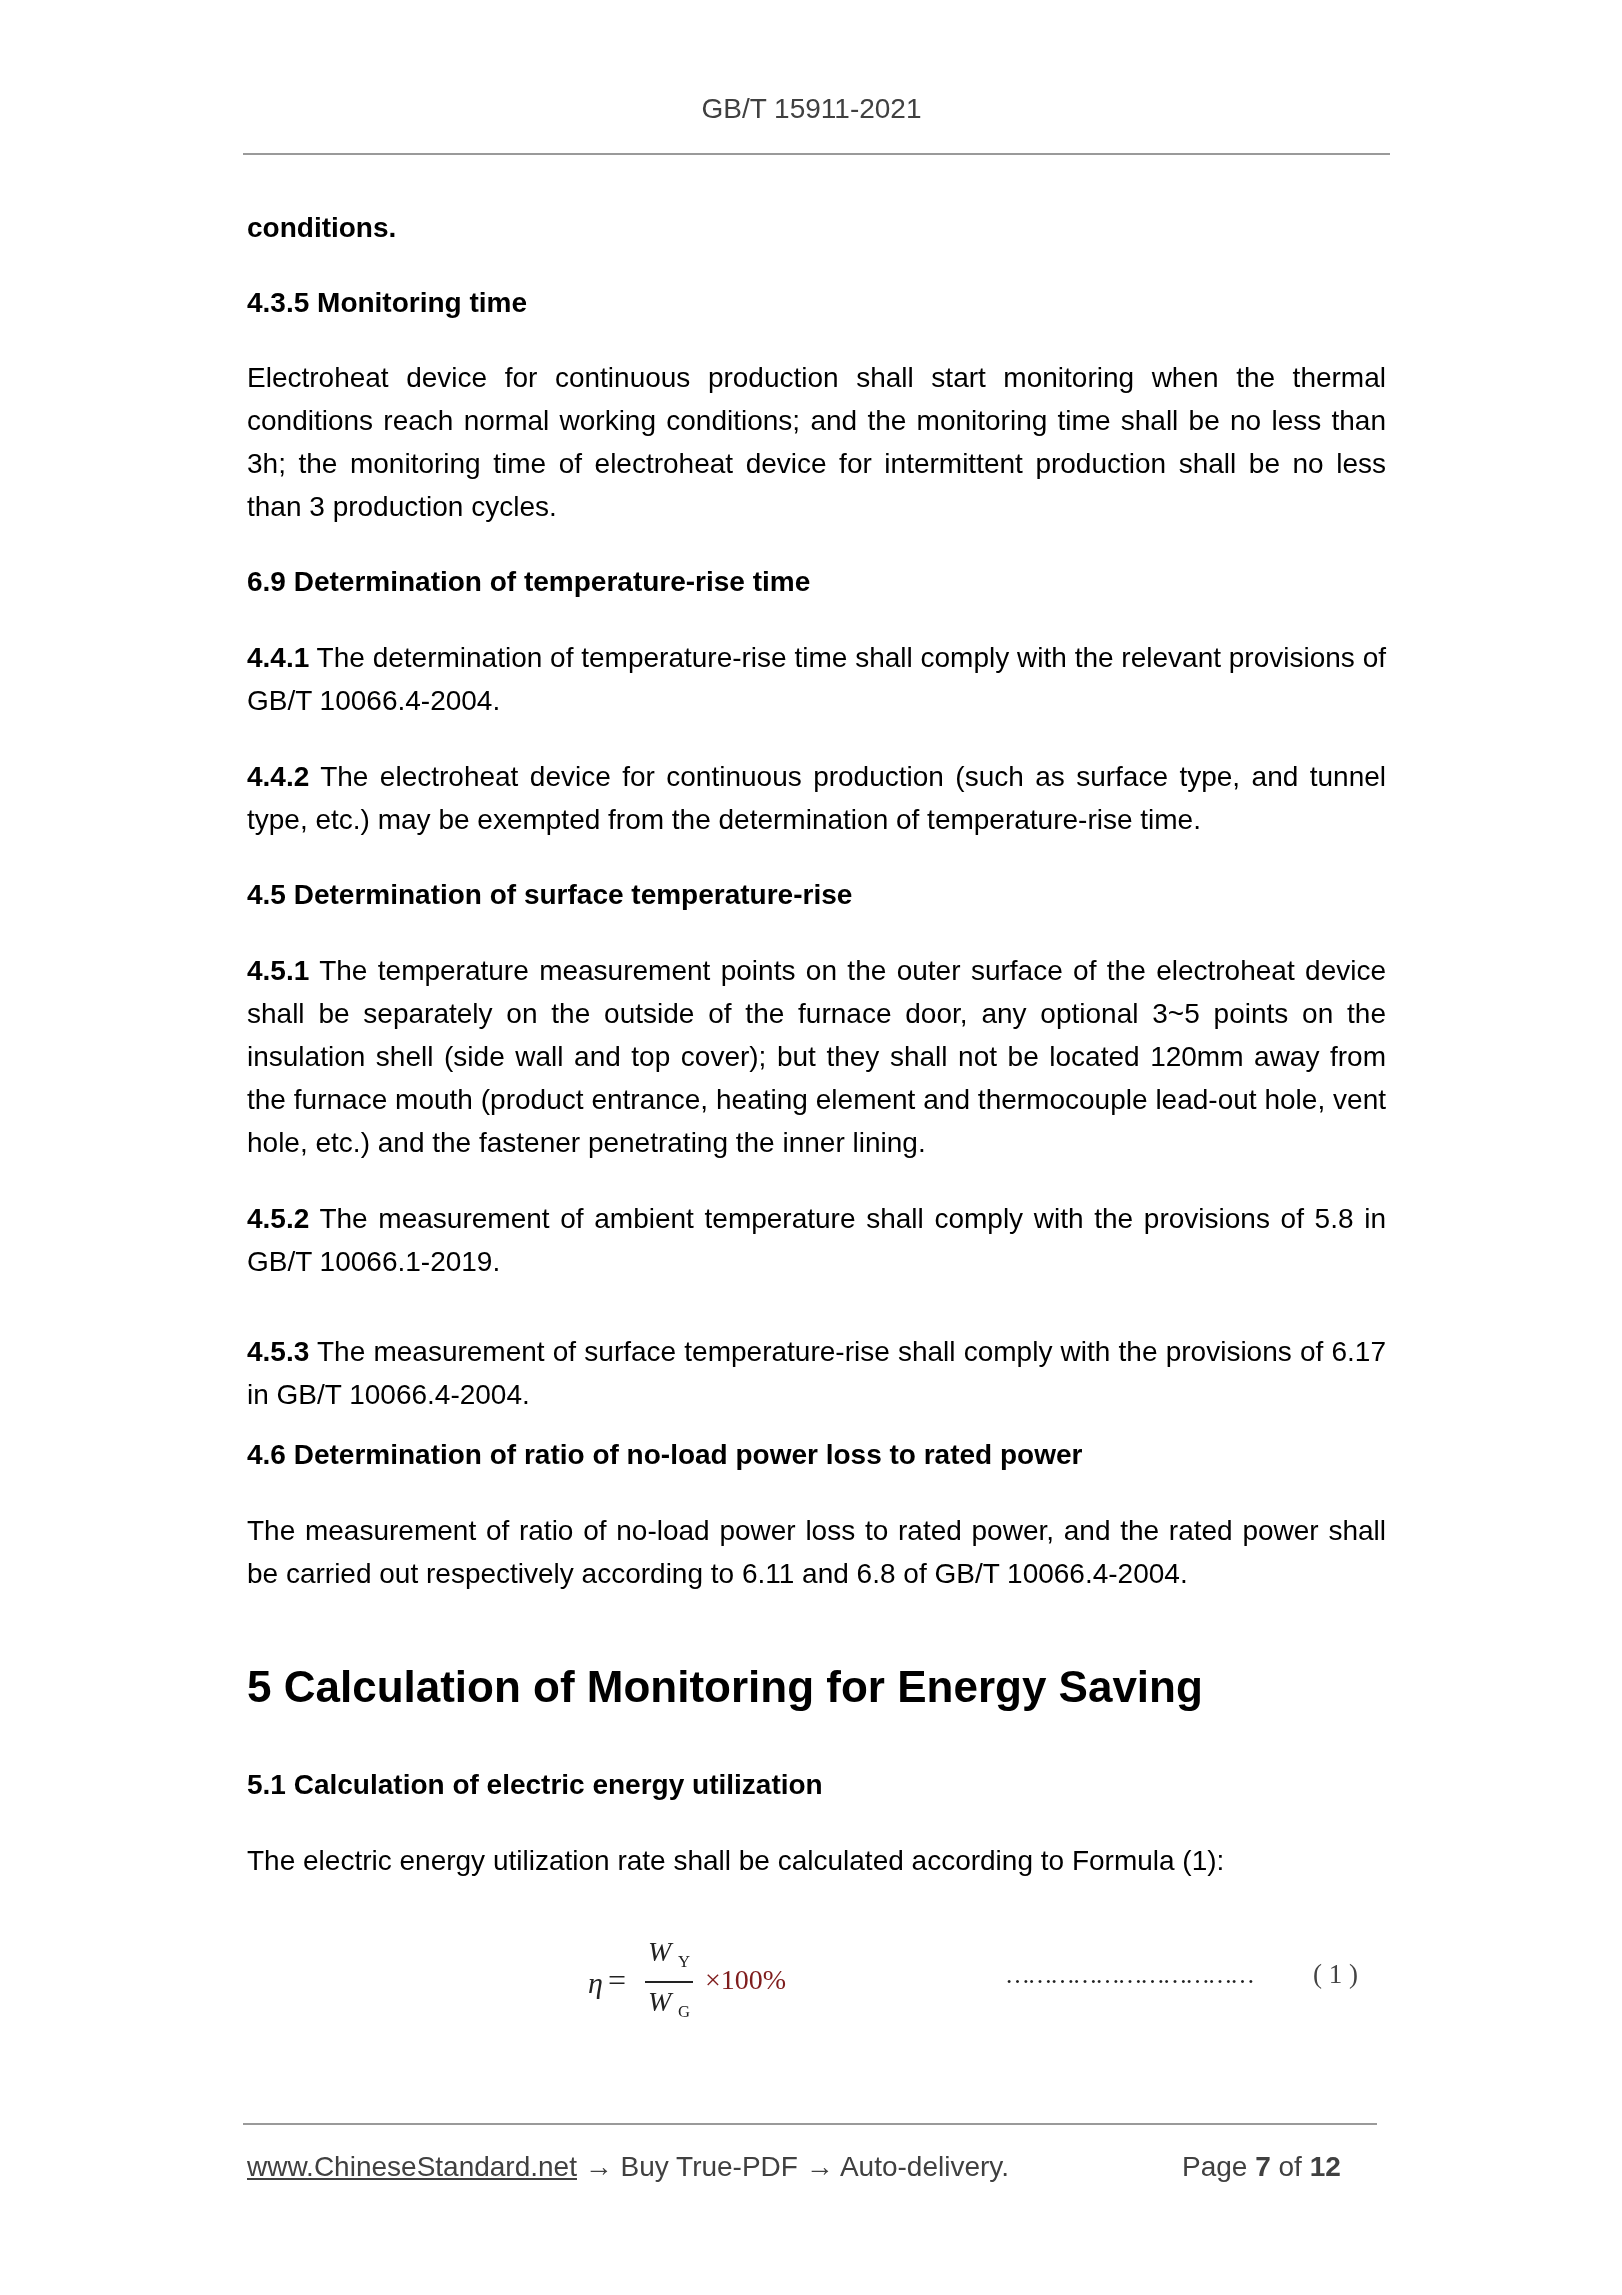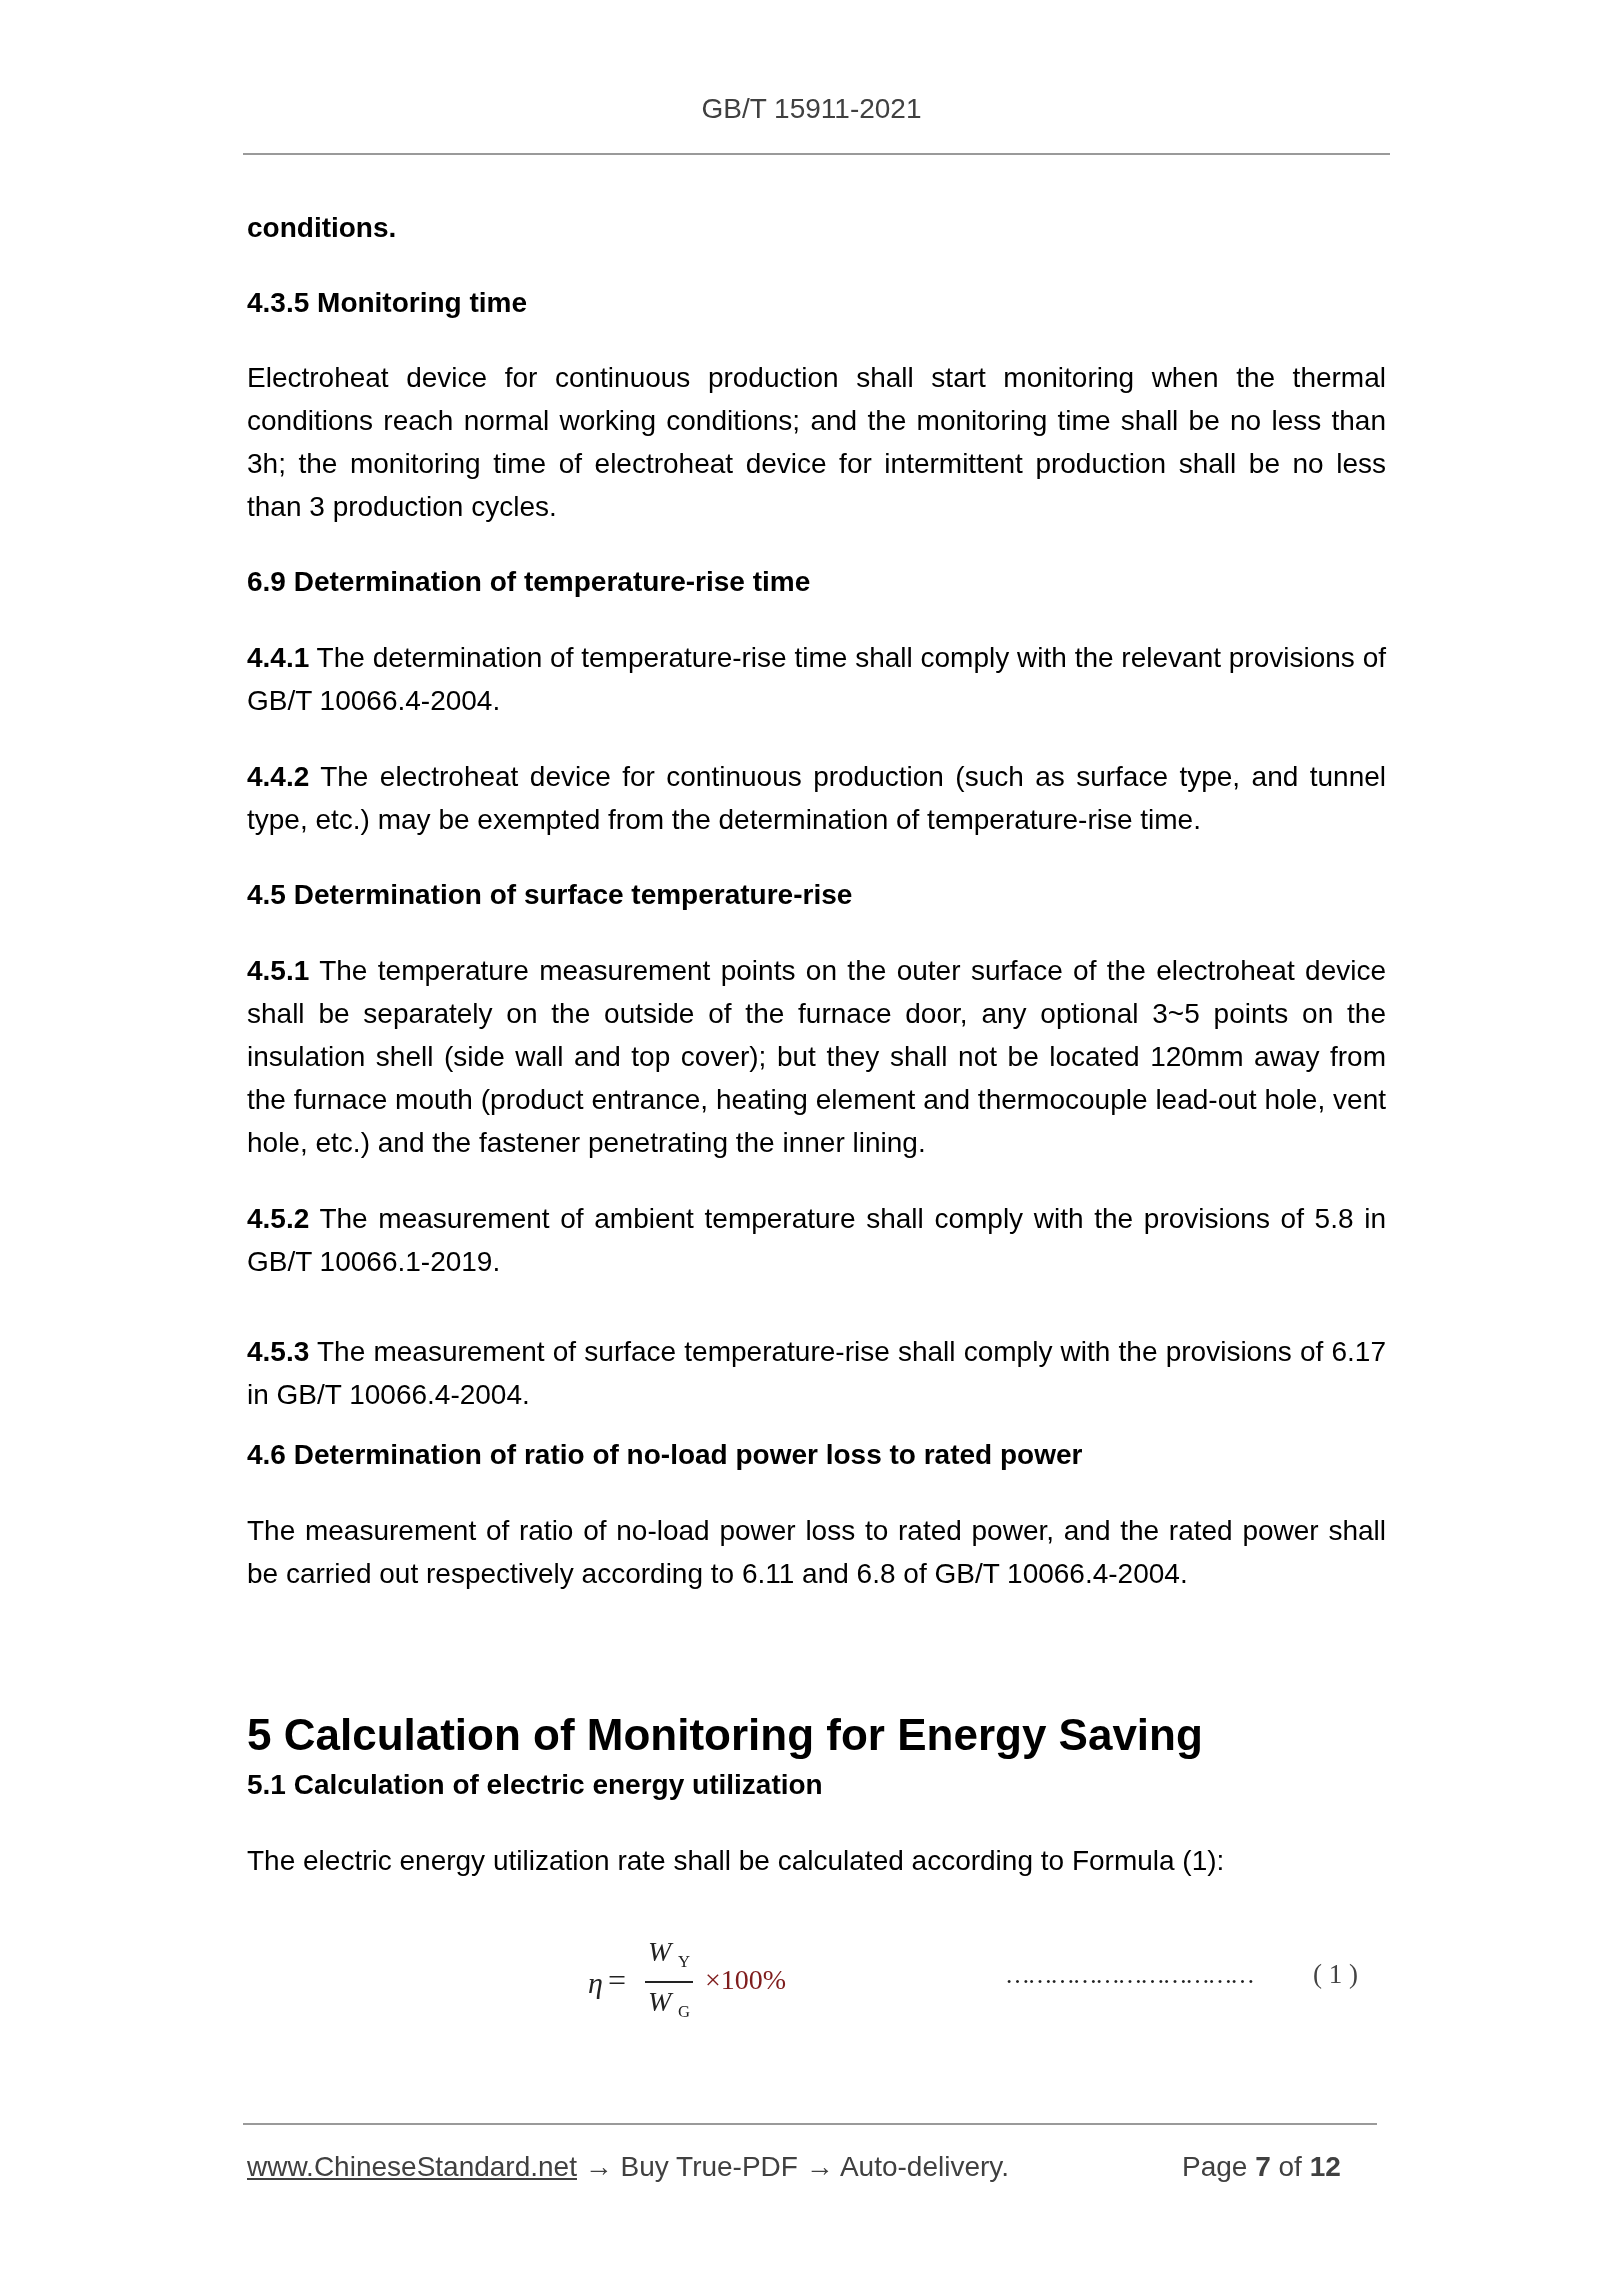--- a/index.html
+++ b/index.html
@@ -6,21 +6,21 @@
   body { width: 1623px; height: 2295px; position: relative; overflow: hidden;
          font-family: "Liberation Sans", sans-serif; color: #000; }
   .abs { position: absolute; }
   .header-title { left: 0; width: 1623px; top: 93px; text-align: center; font-size: 28px; color: #404040; }
   .rule { height: 1.7px; background: #9a9a9a; }
   .header-rule { left: 243px; width: 1147px; top: 153px; }
   .footer-rule { left: 243px; width: 1134px; top: 2123px; }
   .text { left: 247px; width: 1139px; font-size: 28px; line-height: 43px; text-align: justify; }
   .text.left { text-align: left; }
   .b { font-weight: bold; }
-  .h1 { left: 247px; font-size: 44px; font-weight: bold; line-height: 50px; margin-top: 48px; }
+  .h1 { left: 247px; font-size: 44px; font-weight: bold; line-height: 50px; }
   .formula { font-family: "Liberation Serif", serif; color: #222; }
   .footer { top: 2148px; font-size: 28px; color: #404040; line-height: 37px; }
   .footer a { color: #404040; text-decoration: underline; }
 </style>
 </head>
 <body>
 
 <div class="abs header-title">GB/T 15911-2021</div>
 <div class="abs rule header-rule"></div>
 

